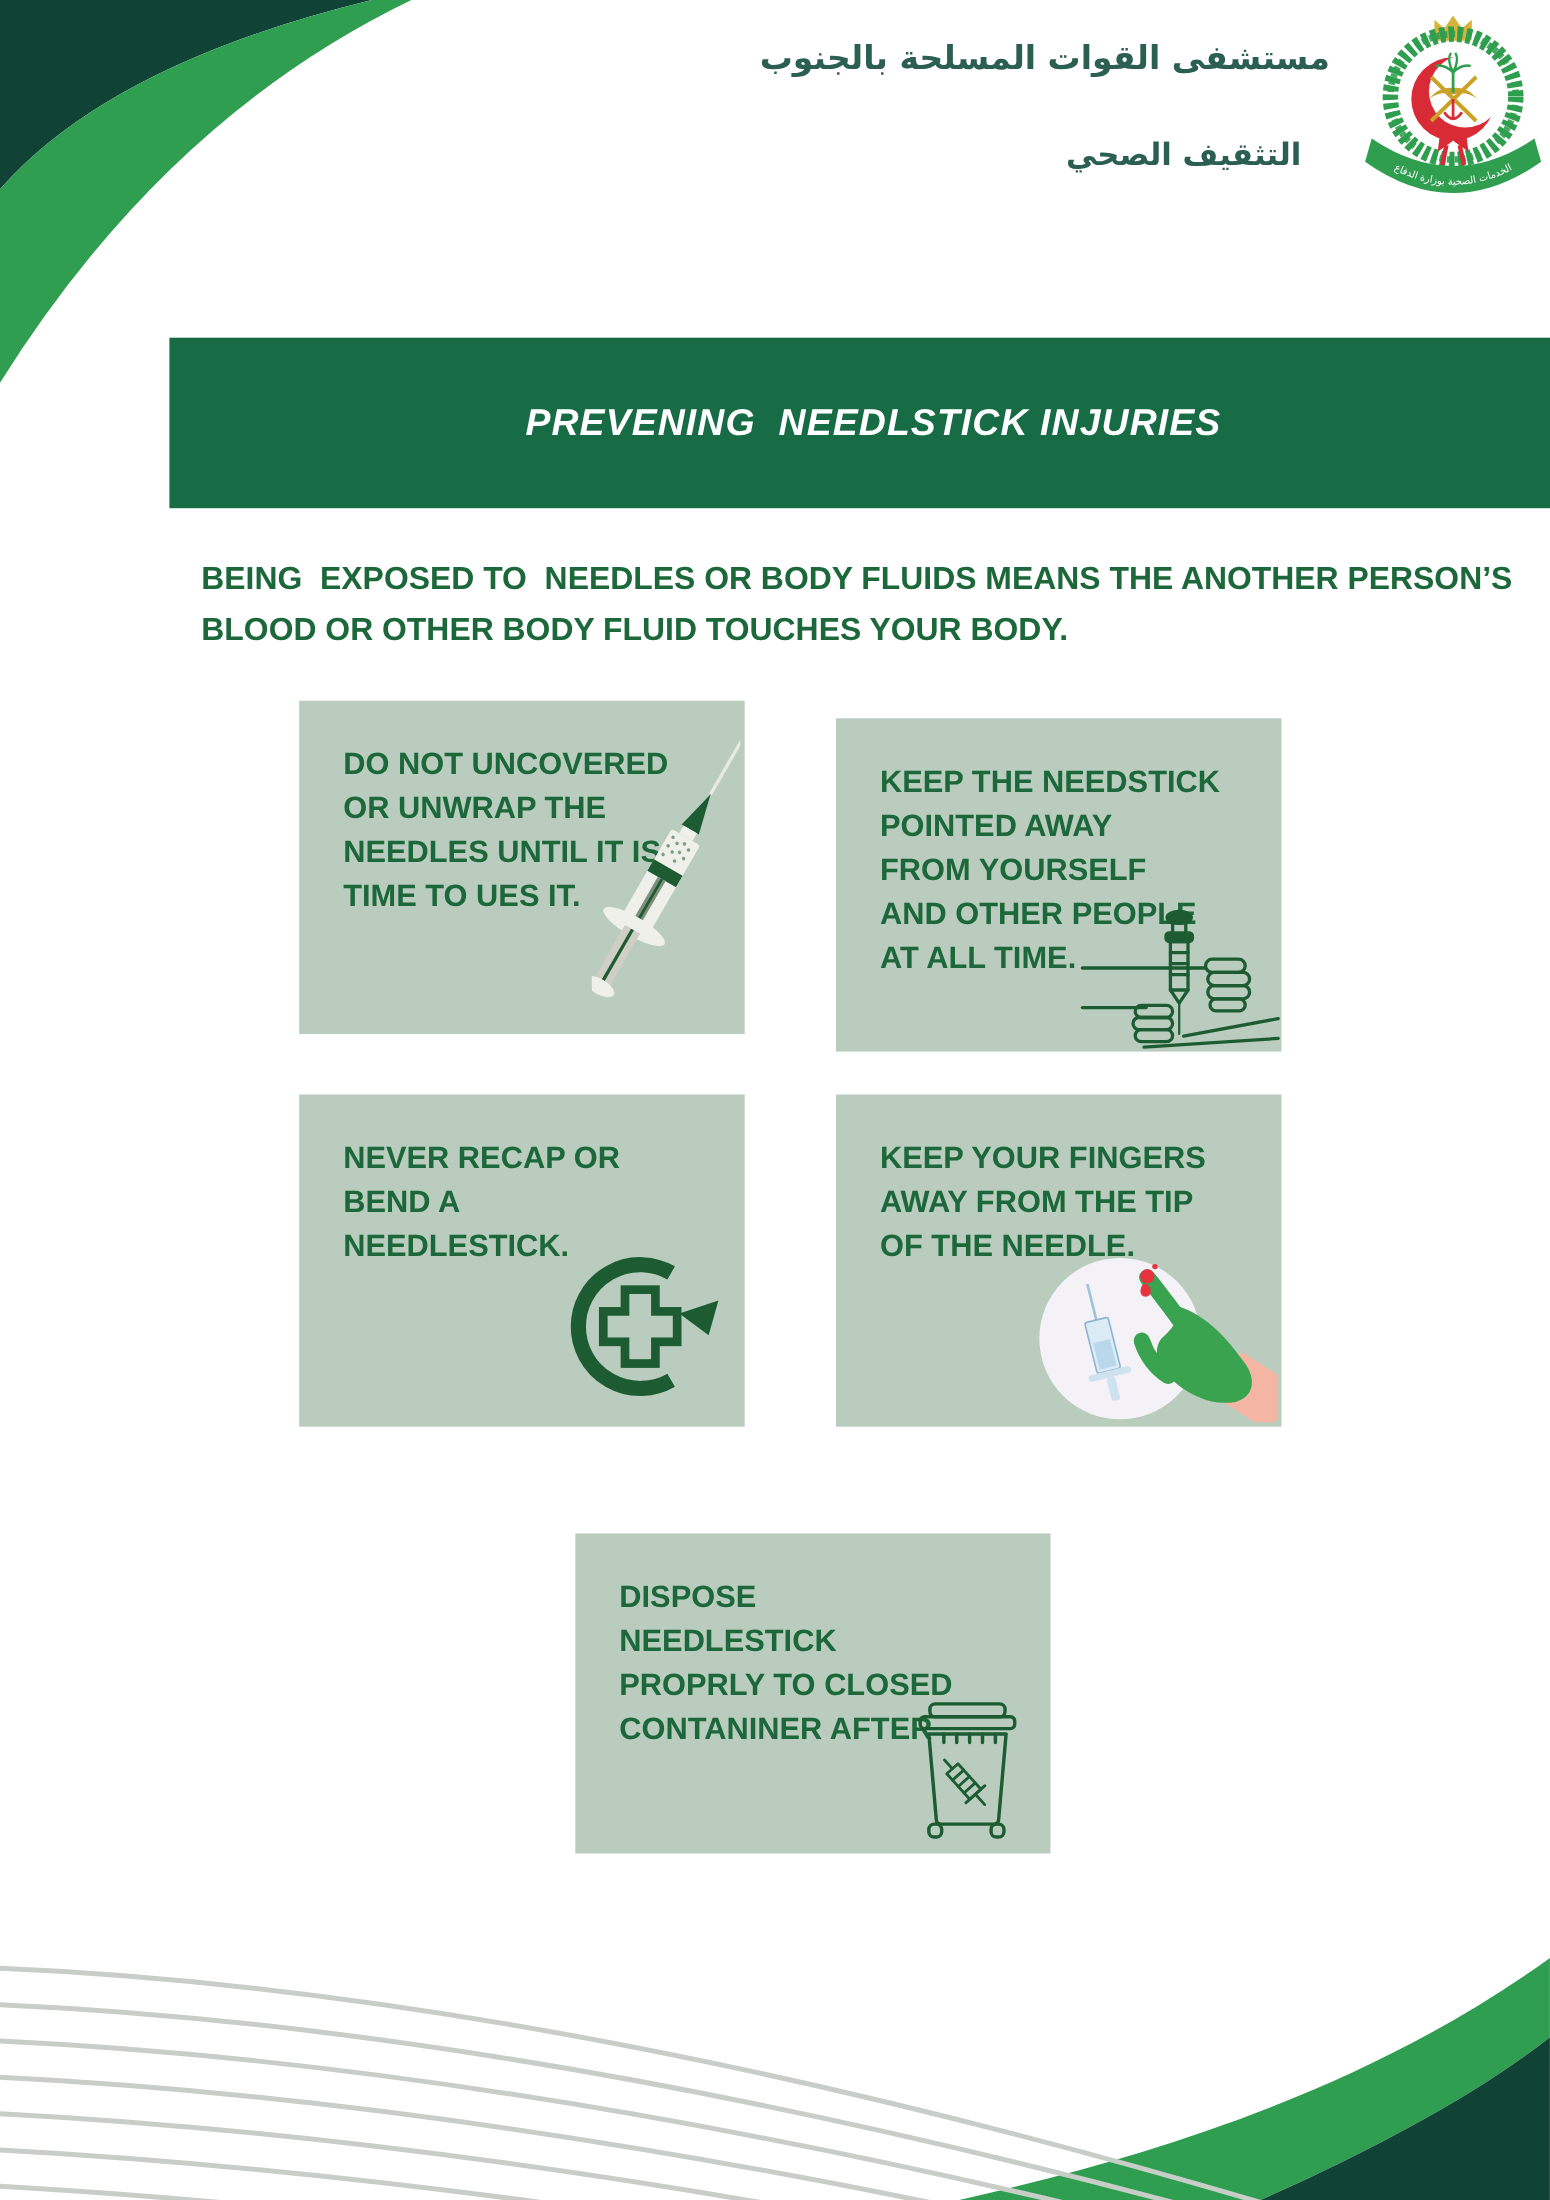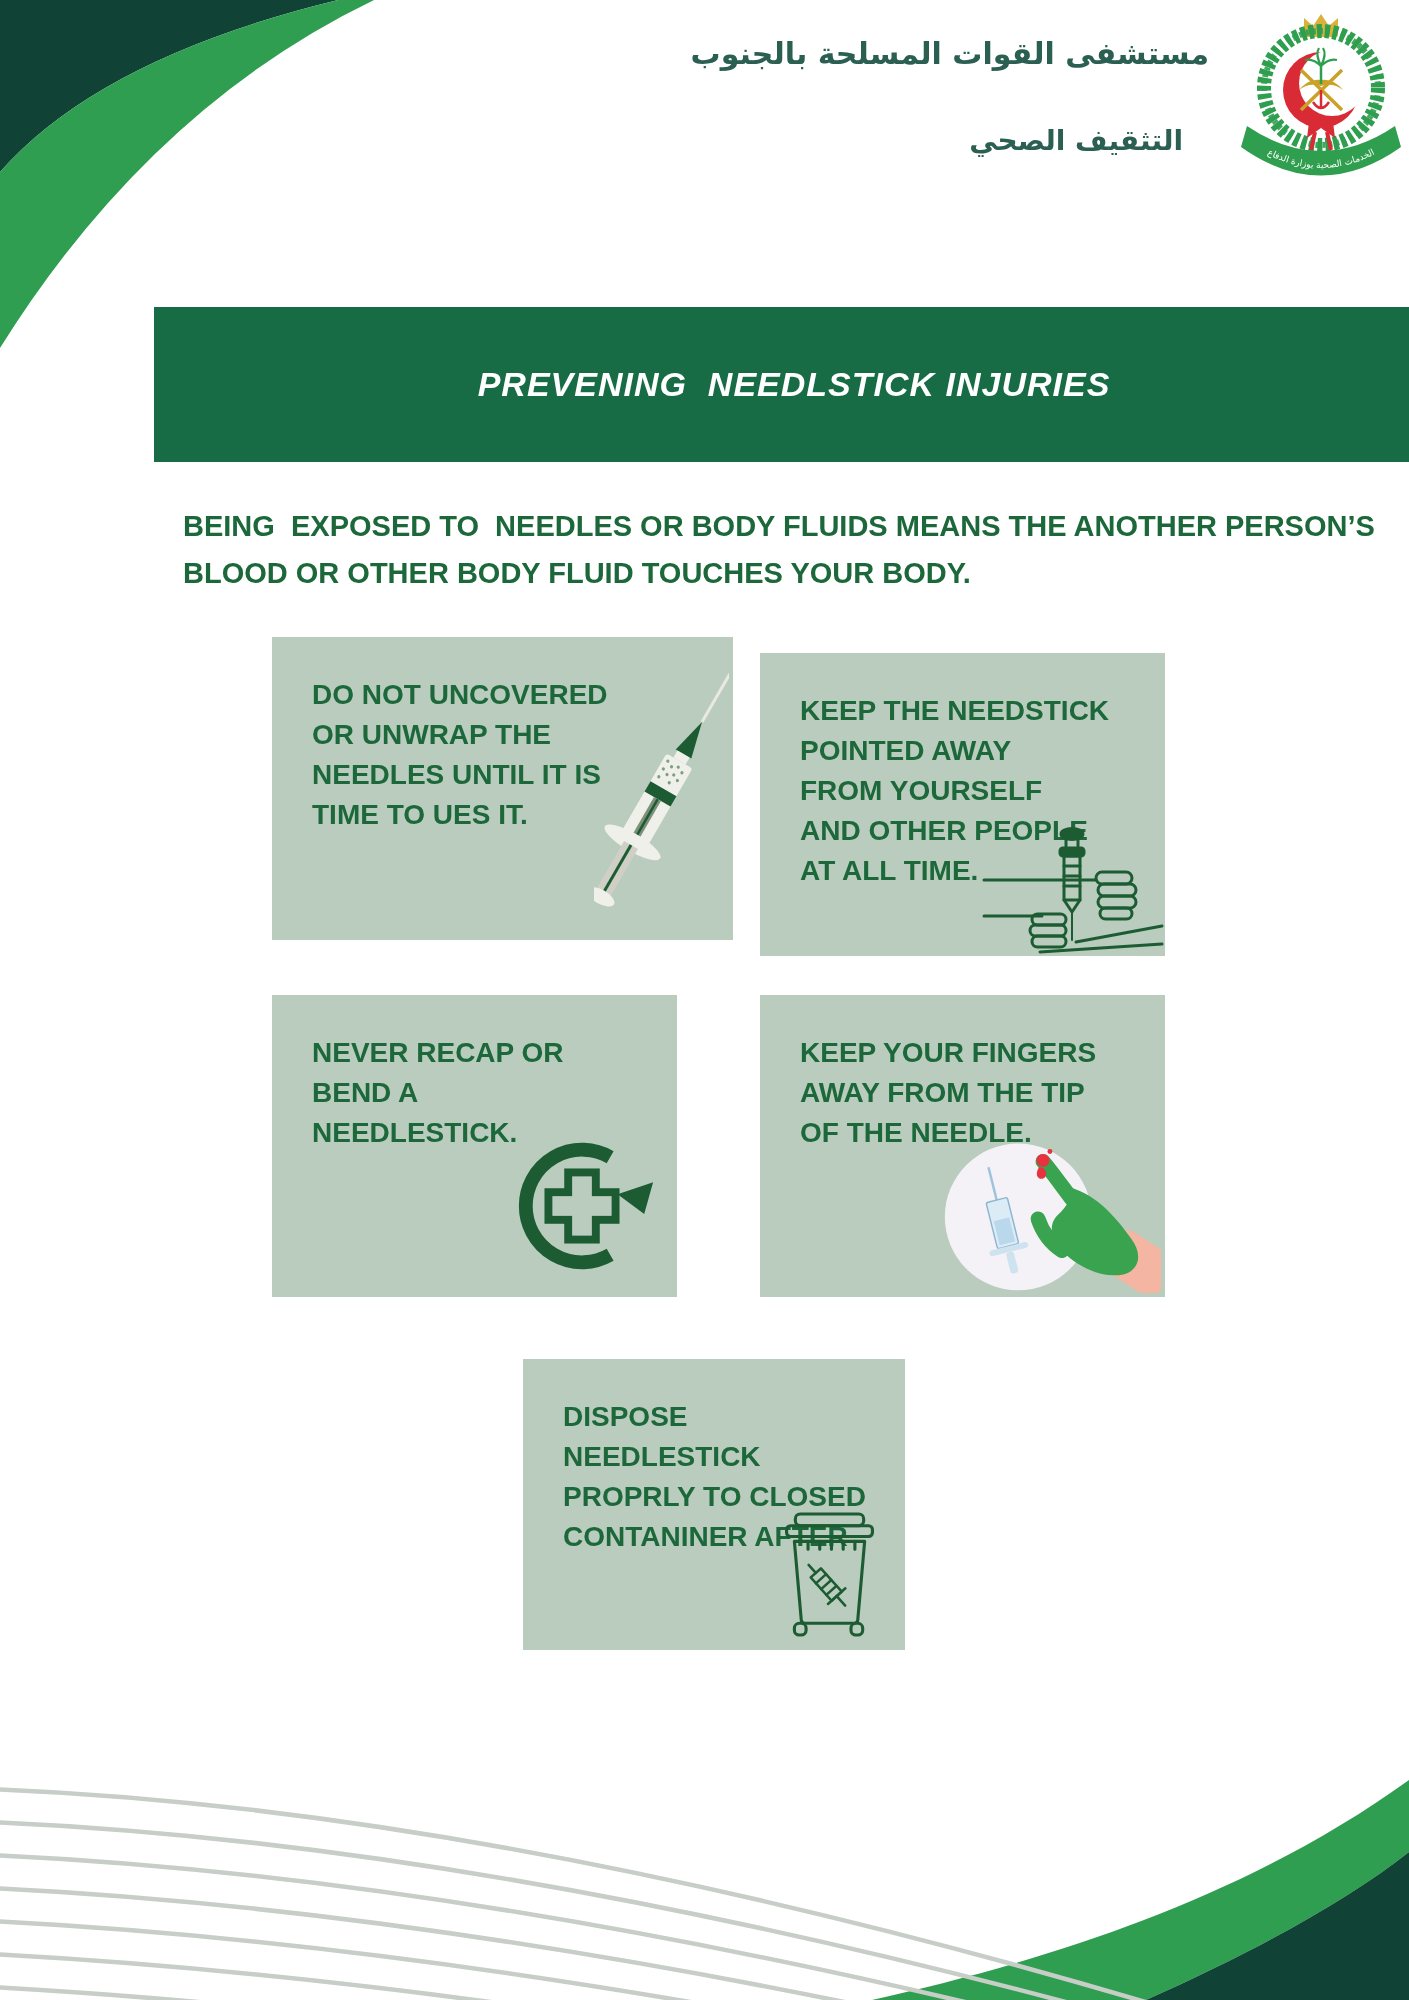--- a/index.html
+++ b/index.html
@@ -30,25 +30,25 @@
     color:#ffffff;font-size:34px;font-weight:bold;letter-spacing:1px;white-space:pre-wrap;
   }
 
   
   .intro{position:absolute;left:183px;top:503px;color:#1c683a;font-weight:bold;
     font-size:29px;line-height:47px;}
   .intro span{display:block;white-space:pre-wrap;}
 
   
   .card{position:absolute;background:#b9ccbe;}
-  #card1{left:272px;top:637px;width:461px;height:303px;}
+  #card1{left:272px;top:637px;width:405px;height:303px;}
   #card2{left:760px;top:637px;width:405px;height:303px;margin-top:16px;}
   #card3{left:272px;top:995px;width:405px;height:302px;}
   #card4{left:760px;top:995px;width:405px;height:302px;}
-  #card5{left:523px;top:1359px;width:382px;height:291px;}
+  #card5{left:523px;top:1394px;width:432px;height:291px;}
   .card-text{position:absolute;left:40px;top:38px;color:#1c683a;font-weight:bold;
     font-size:28px;line-height:40px;}
   .card-text span{display:block;white-space:nowrap;}
   .illus{position:absolute;}
   #card1 .illus{right:4px;top:16px;}
   #card2 .illus{right:0;bottom:2px;}
   #card3 .illus{right:16px;bottom:12px;}
   #card4 .illus{right:4px;bottom:4px;}
   #card5 .illus{right:14px;bottom:8px;}
 </style>

